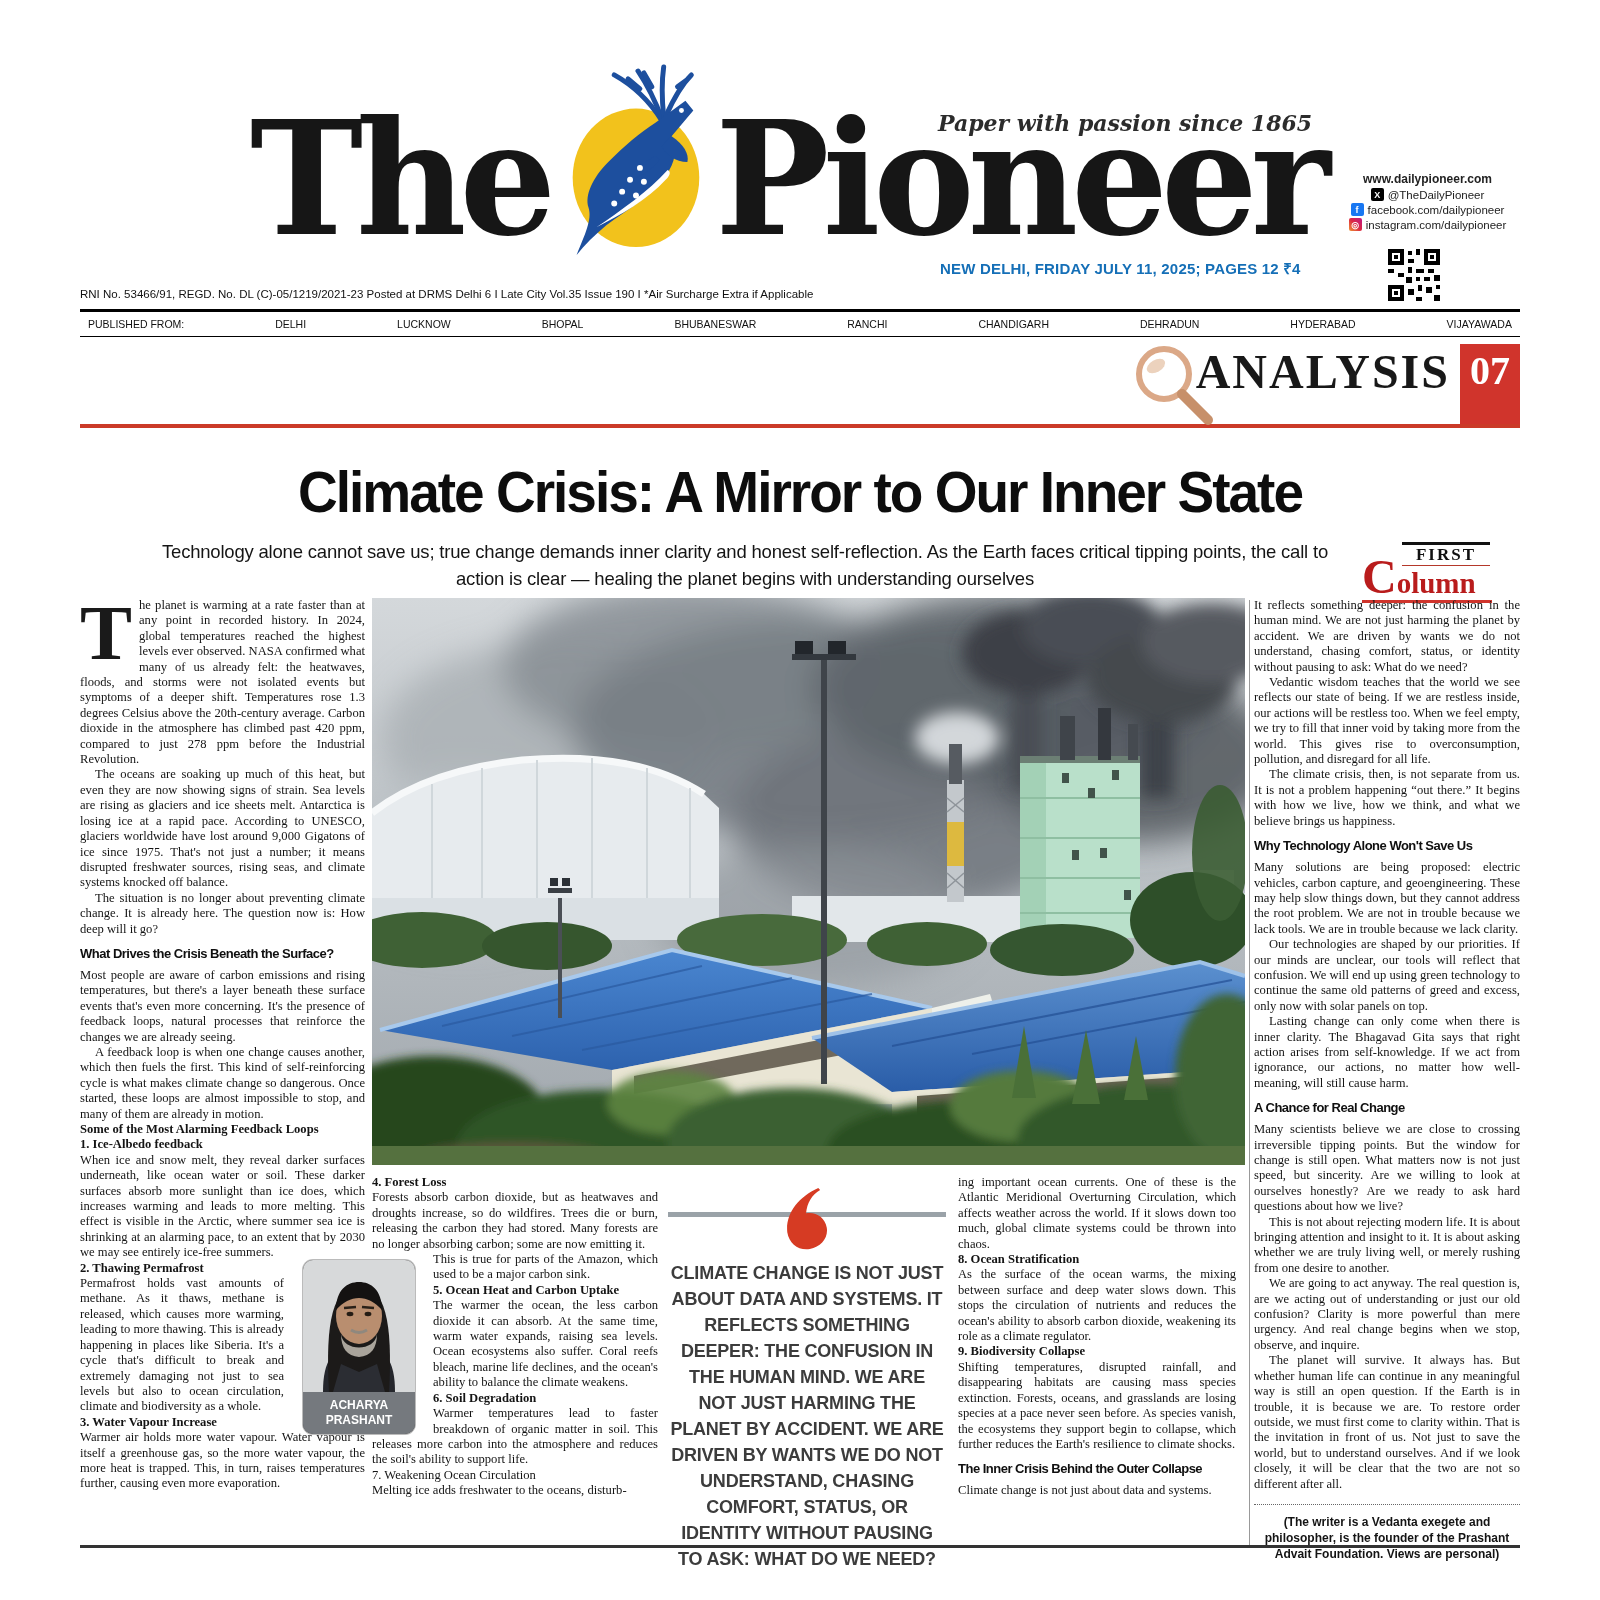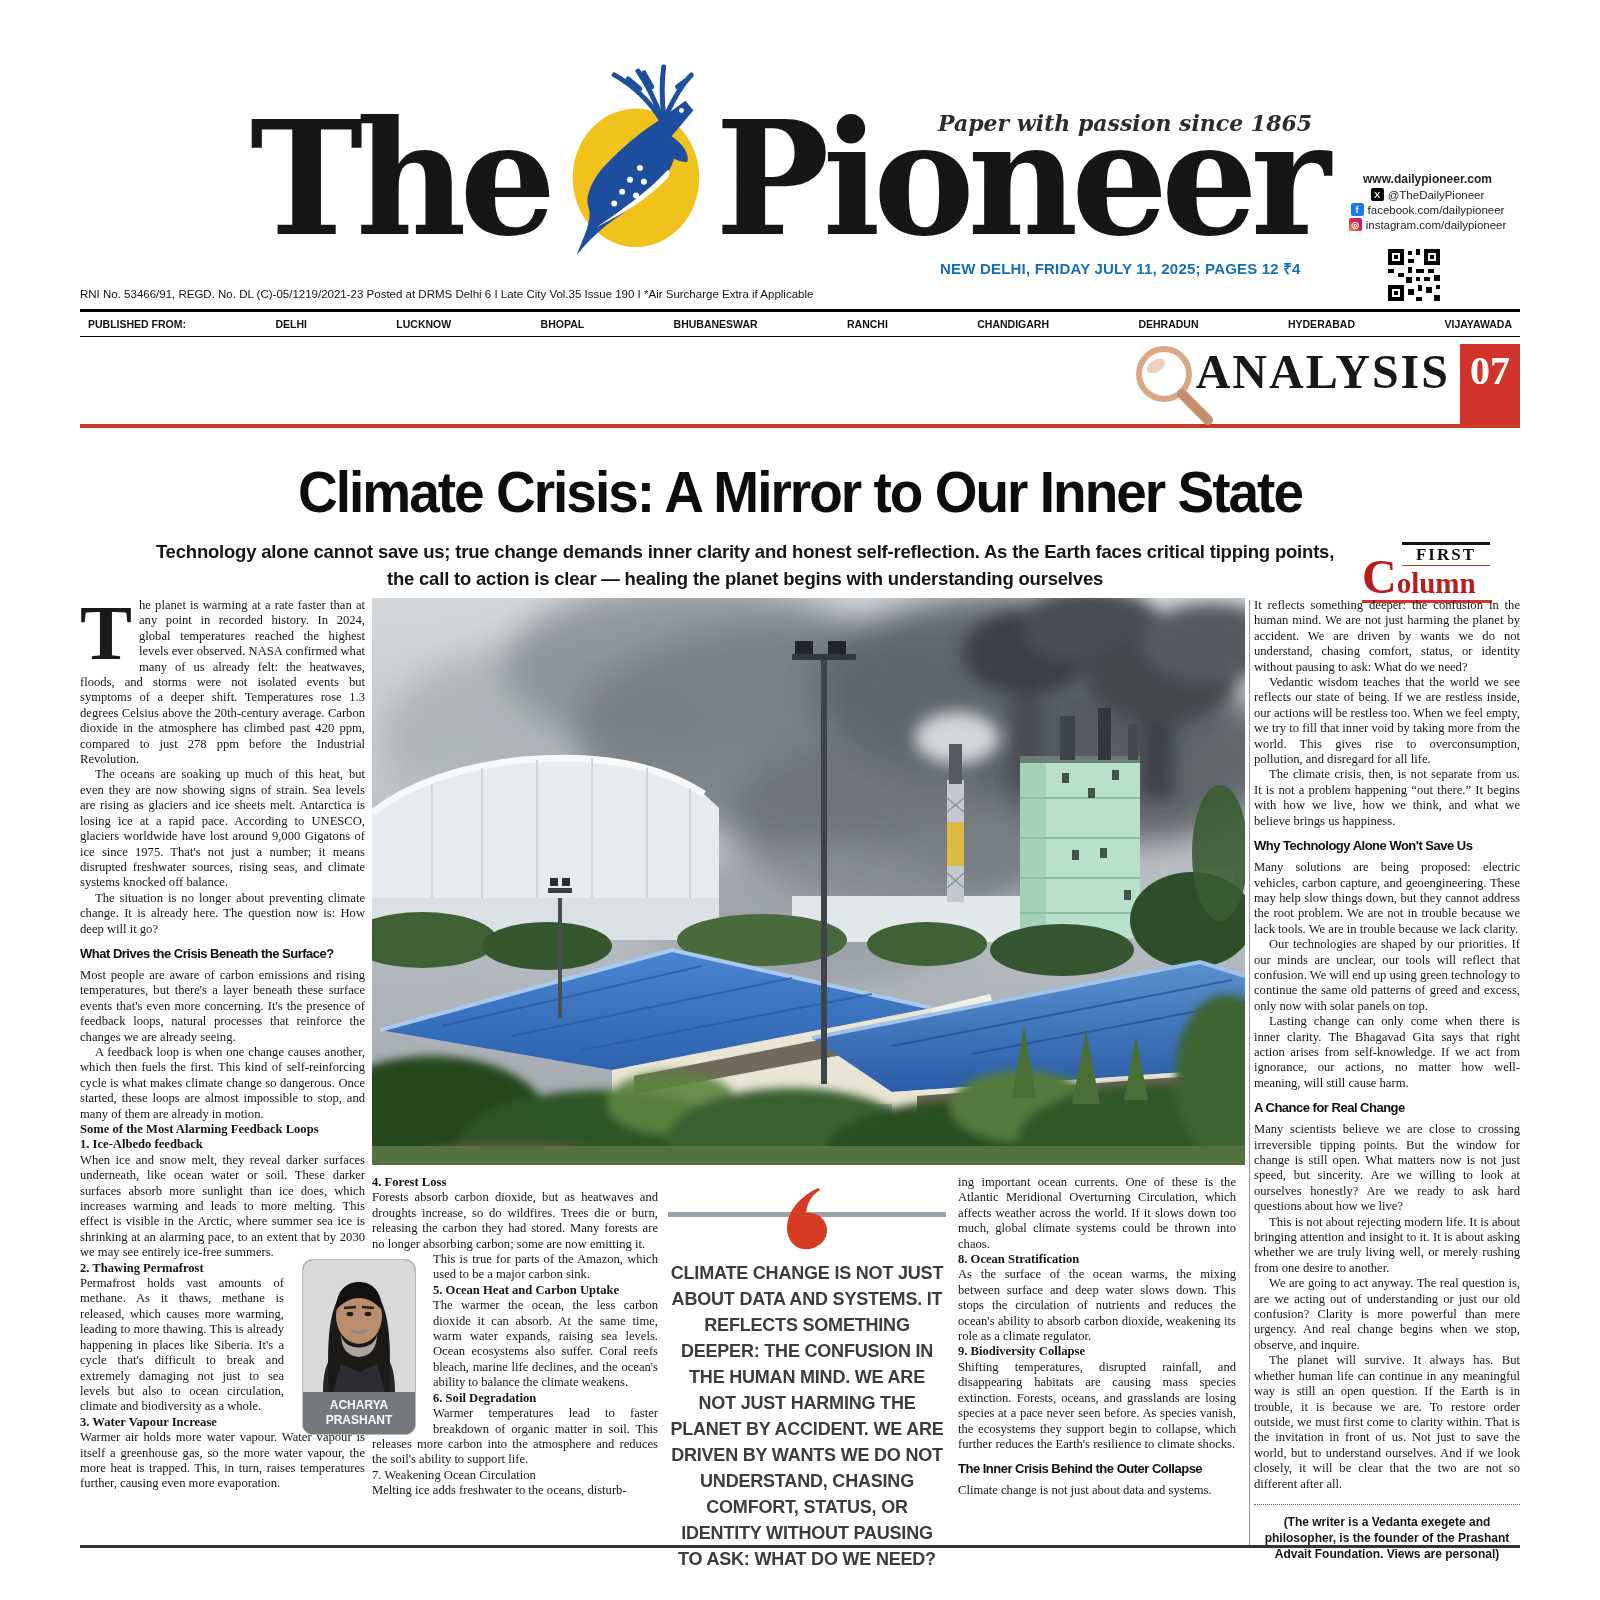--- a/index.html
+++ b/index.html
@@ -23,36 +23,36 @@
       color:#fff;font-size:9px;font-weight:700;font-family:"Liberation Sans",sans-serif;flex:0 0 auto;}
   .ic-x{background:#000;}
   .ic-fb{background:#1877f2;}
   .ic-ig{background:linear-gradient(45deg,#f09433,#dc2743,#bc1888);}
   .qr{position:absolute;left:1386px;top:247px;width:56px;height:56px;}
   .rni{position:absolute;left:80px;top:288px;font-family:"Liberation Sans",sans-serif;font-size:11.5px;color:#111;}
 
   
   .cities-bar{position:absolute;left:80px;top:309px;width:1424px;padding:0 8px;height:24px;
               border-top:3px solid #000;border-bottom:1px solid #000;display:flex;align-items:center;
-              justify-content:space-between;font-family:"Liberation Sans",sans-serif;font-size:10.5px;font-weight:700;}
+              justify-content:space-between;font-family:"Liberation Sans",sans-serif;font-size:10.5px;font-weight:400;}
 
   
   .analysis-row{position:absolute;right:80px;top:344px;display:flex;}
   .mag-wrap{width:92px;height:84px;margin-right:-20px;position:relative;z-index:2;}
   .analysis-word{font-family:"Liberation Serif",serif;font-weight:700;font-size:48px;letter-spacing:2px;color:#181818;}
   .page-num{background:#d0342c;color:#fff;font-family:"Liberation Serif",serif;font-weight:700;
             font-size:40px;line-height:54px;padding:0 10px;margin-left:10px;}
   .red-rule{position:absolute;left:80px;top:424px;width:1440px;height:4px;background:#cb3a28;}
 
   
   .headline{position:absolute;left:120px;top:458px;width:1360px;text-align:center;
             font-family:"Liberation Sans",sans-serif;font-weight:700;font-size:55px;letter-spacing:-2px;
             color:#0d0d0d;transform:scaleY(1.06);transform-origin:top;}
   .standfirst{position:absolute;left:140px;top:538px;width:1210px;text-align:center;
-              font-family:"Liberation Sans",sans-serif;font-weight:700;font-size:18.5px;line-height:27px;
+              font-family:"Liberation Sans",sans-serif;font-weight:400;font-size:18.5px;line-height:27px;
               color:#151515;letter-spacing:-.2px;}
 
   
   .first-col-logo{position:absolute;left:1362px;top:542px;width:130px;font-family:"Liberation Serif",serif;}
   .fc-first{display:block;margin-left:40px;width:88px;text-align:center;border-top:3px solid #111;
             border-bottom:1.5px solid #b5382a;font-weight:700;font-size:17px;letter-spacing:2px;color:#111;}
   .fc-column{display:block;font-weight:700;color:#b91c1c;font-size:29px;line-height:30px;margin-top:-4px;
              border-bottom:3px solid #d0342c;padding-bottom:2px;}
   .fc-column::first-letter{font-size:48px;}
 

